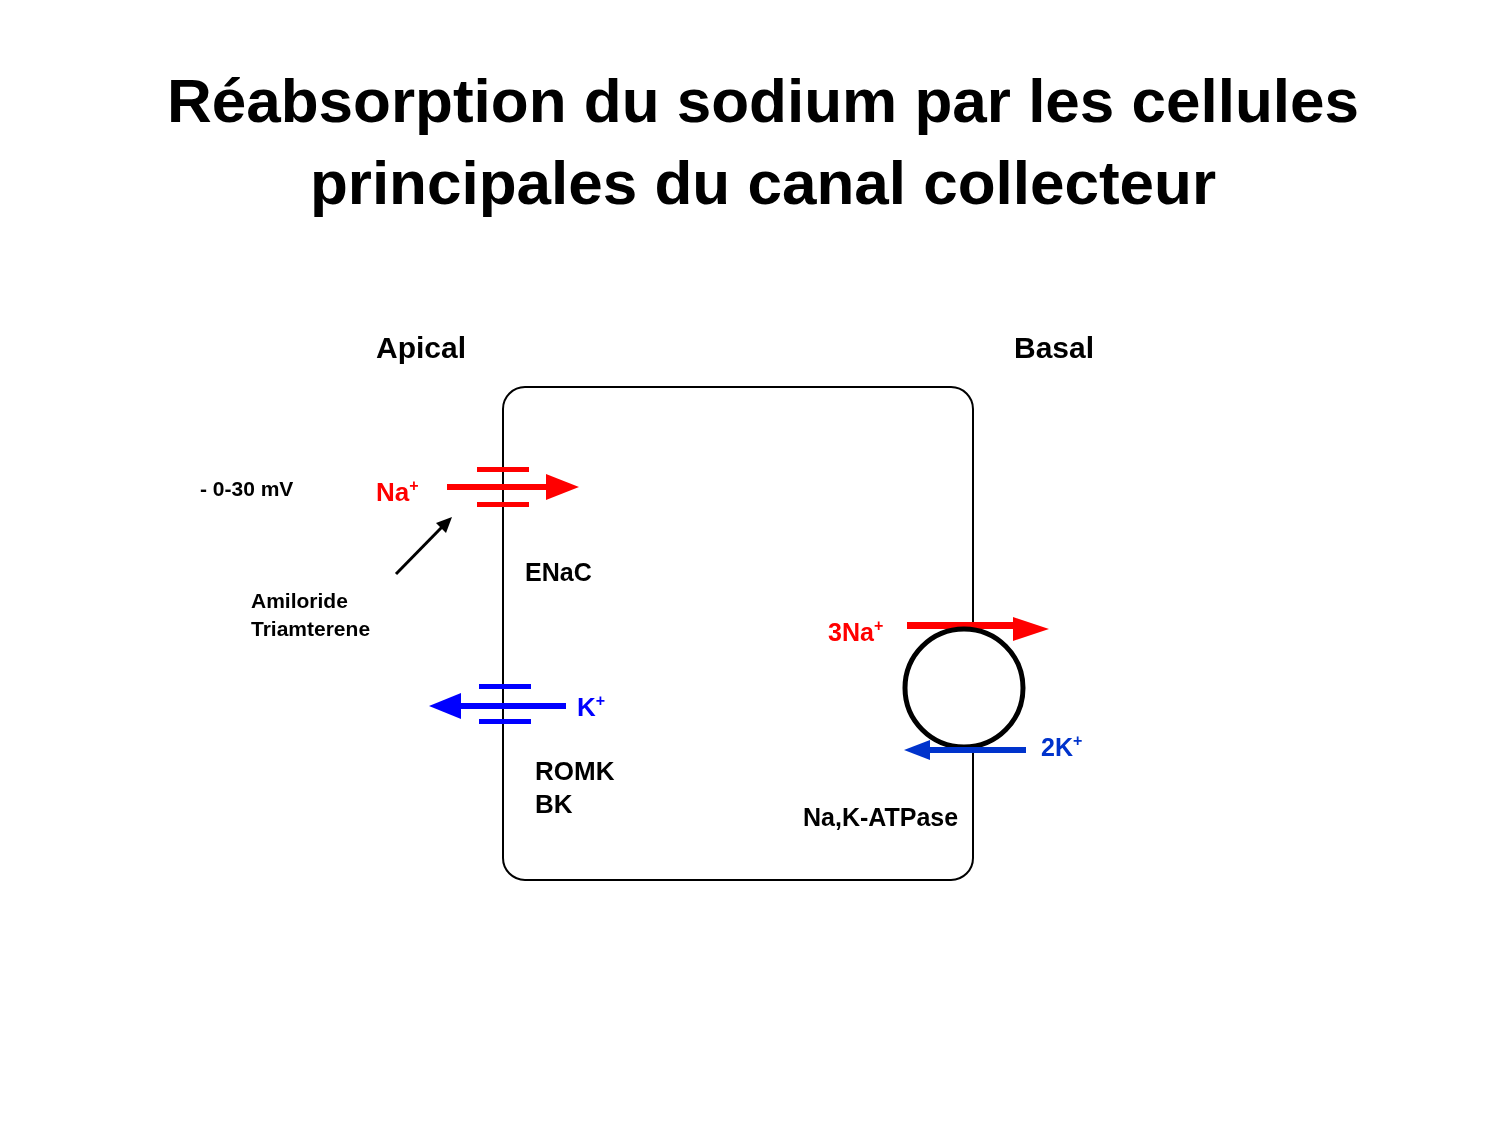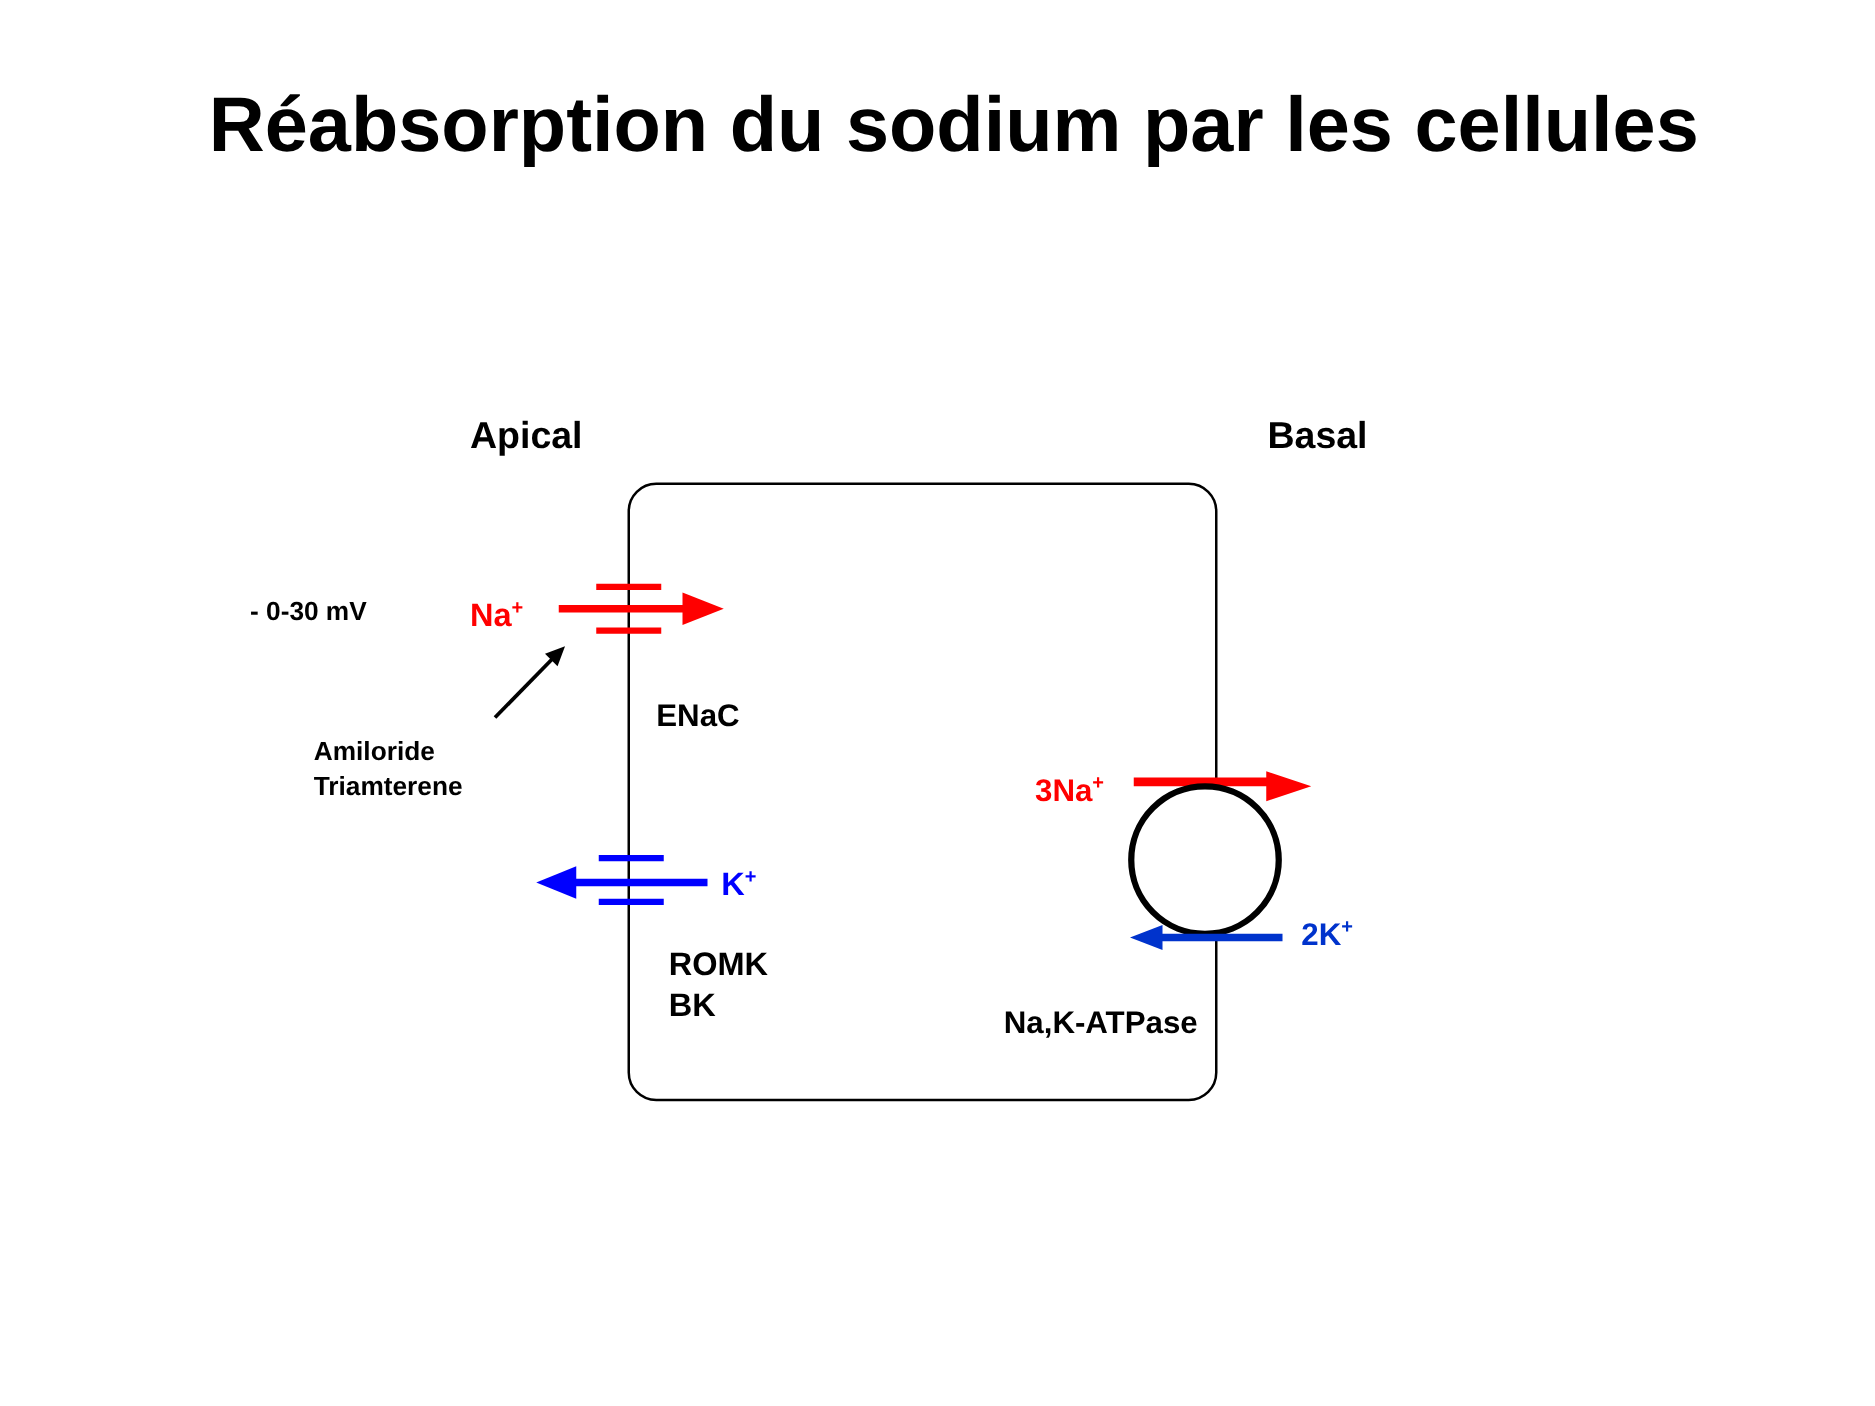--- a/index.html
+++ b/index.html
@@ -9,20 +9,21 @@
              font-weight: bold; font-size: 62px; line-height: 82px; color: #000; }
     .title div { white-space: nowrap; padding-left: 32px; }
     svg { position: absolute; left: 0; top: 0; }
     svg text { font-family: "Liberation Sans", sans-serif; font-weight: bold; }
   </style>
 </head>
 <body>
 
 <div class="title">
   <div>Réabsorption du sodium par les cellules</div>
+  <div>principales du canal collecteur</div>
 </div>
 
 <svg width="1500" height="1125" viewBox="0 0 1500 1125">
   <defs>
     <marker id="arrRed" markerWidth="10" markerHeight="10" refX="0" refY="5" orient="auto" markerUnits="userSpaceOnUse"></marker>
   </defs>
 
   <text x="421" y="358" font-size="30" text-anchor="middle" fill="#000">Apical</text>
   <text x="1054" y="358" font-size="30" text-anchor="middle" fill="#000">Basal</text>
 

